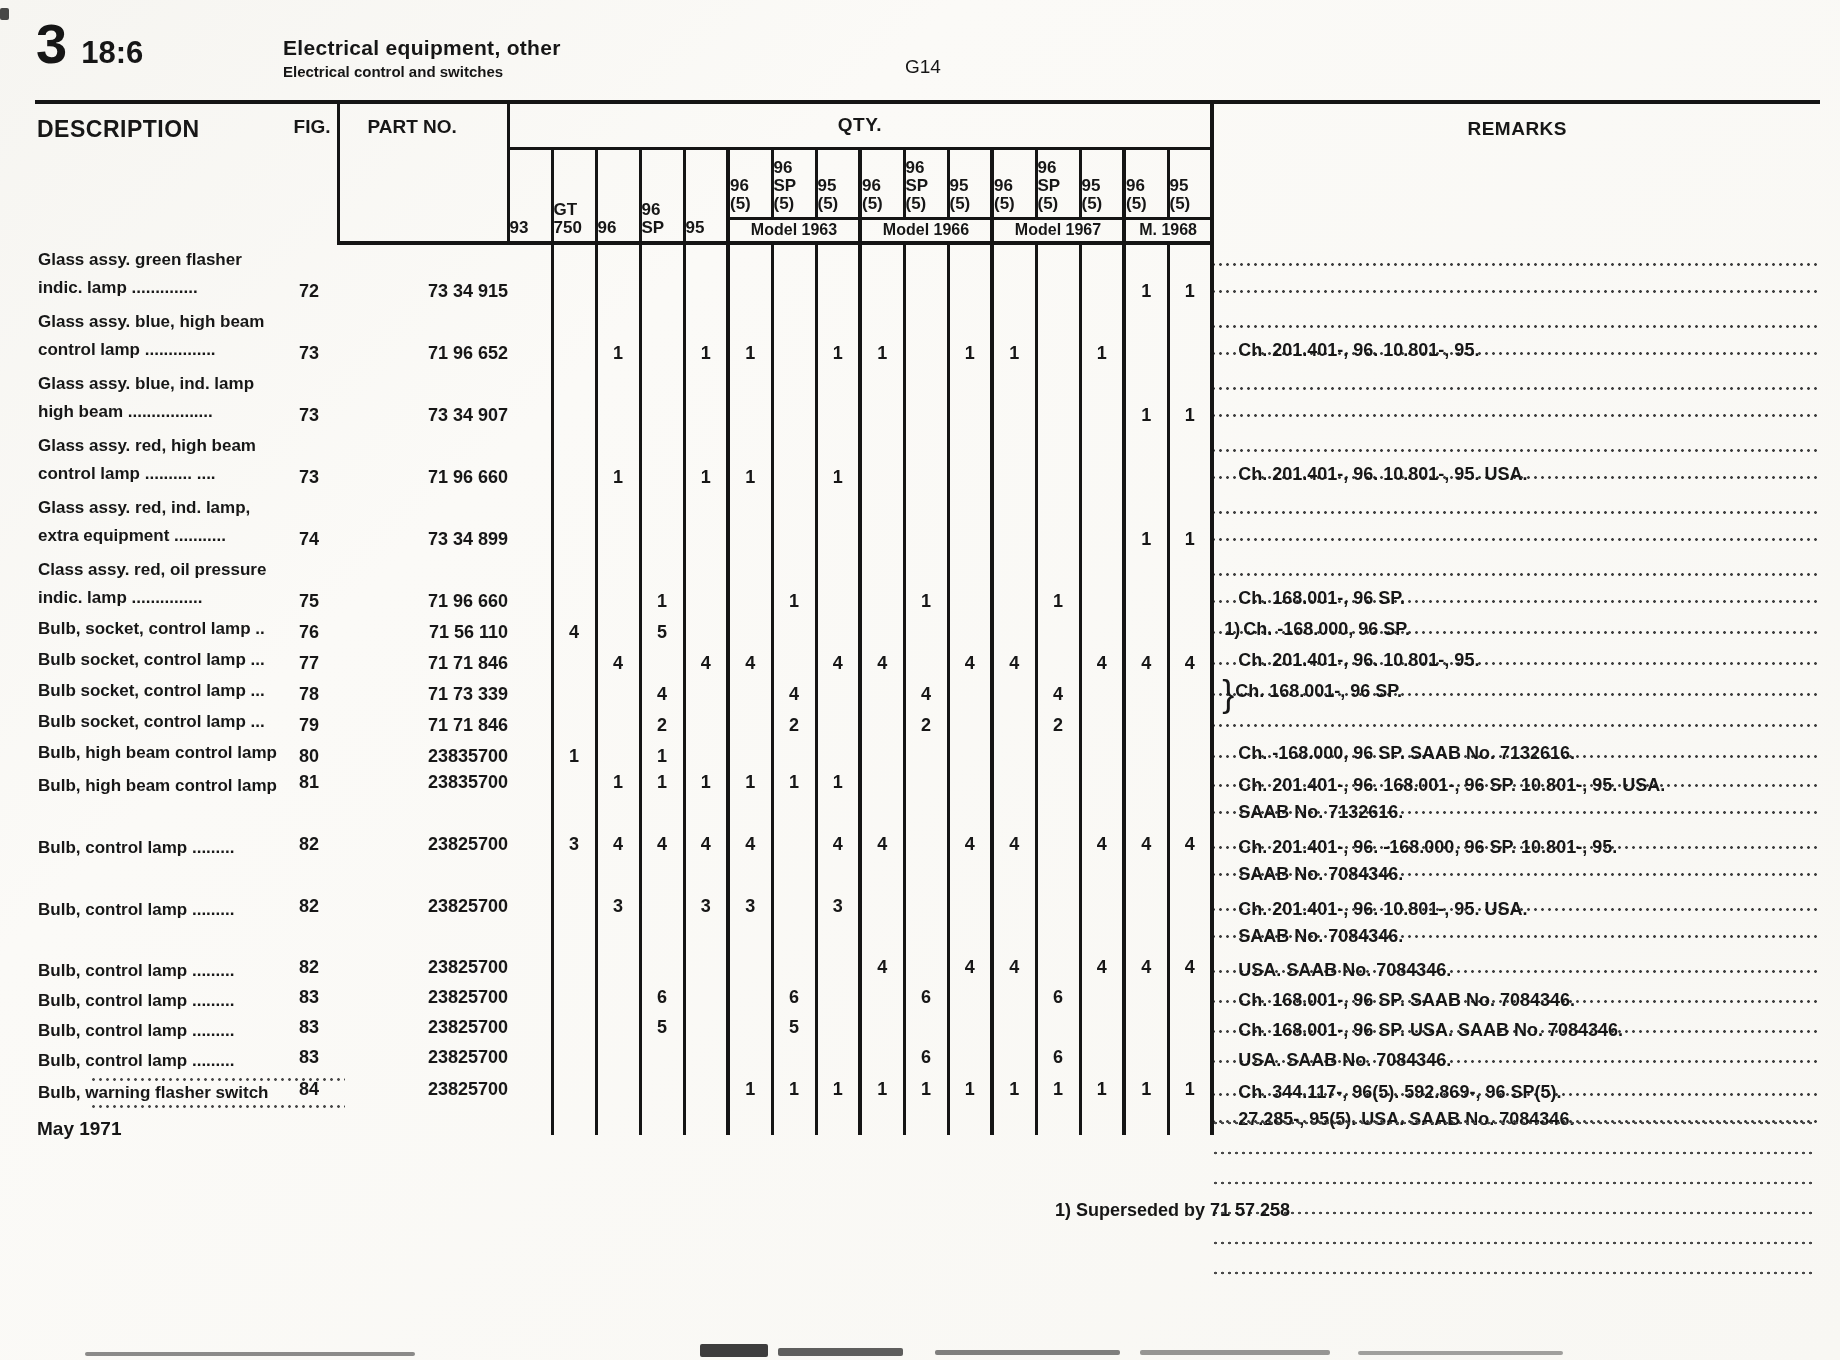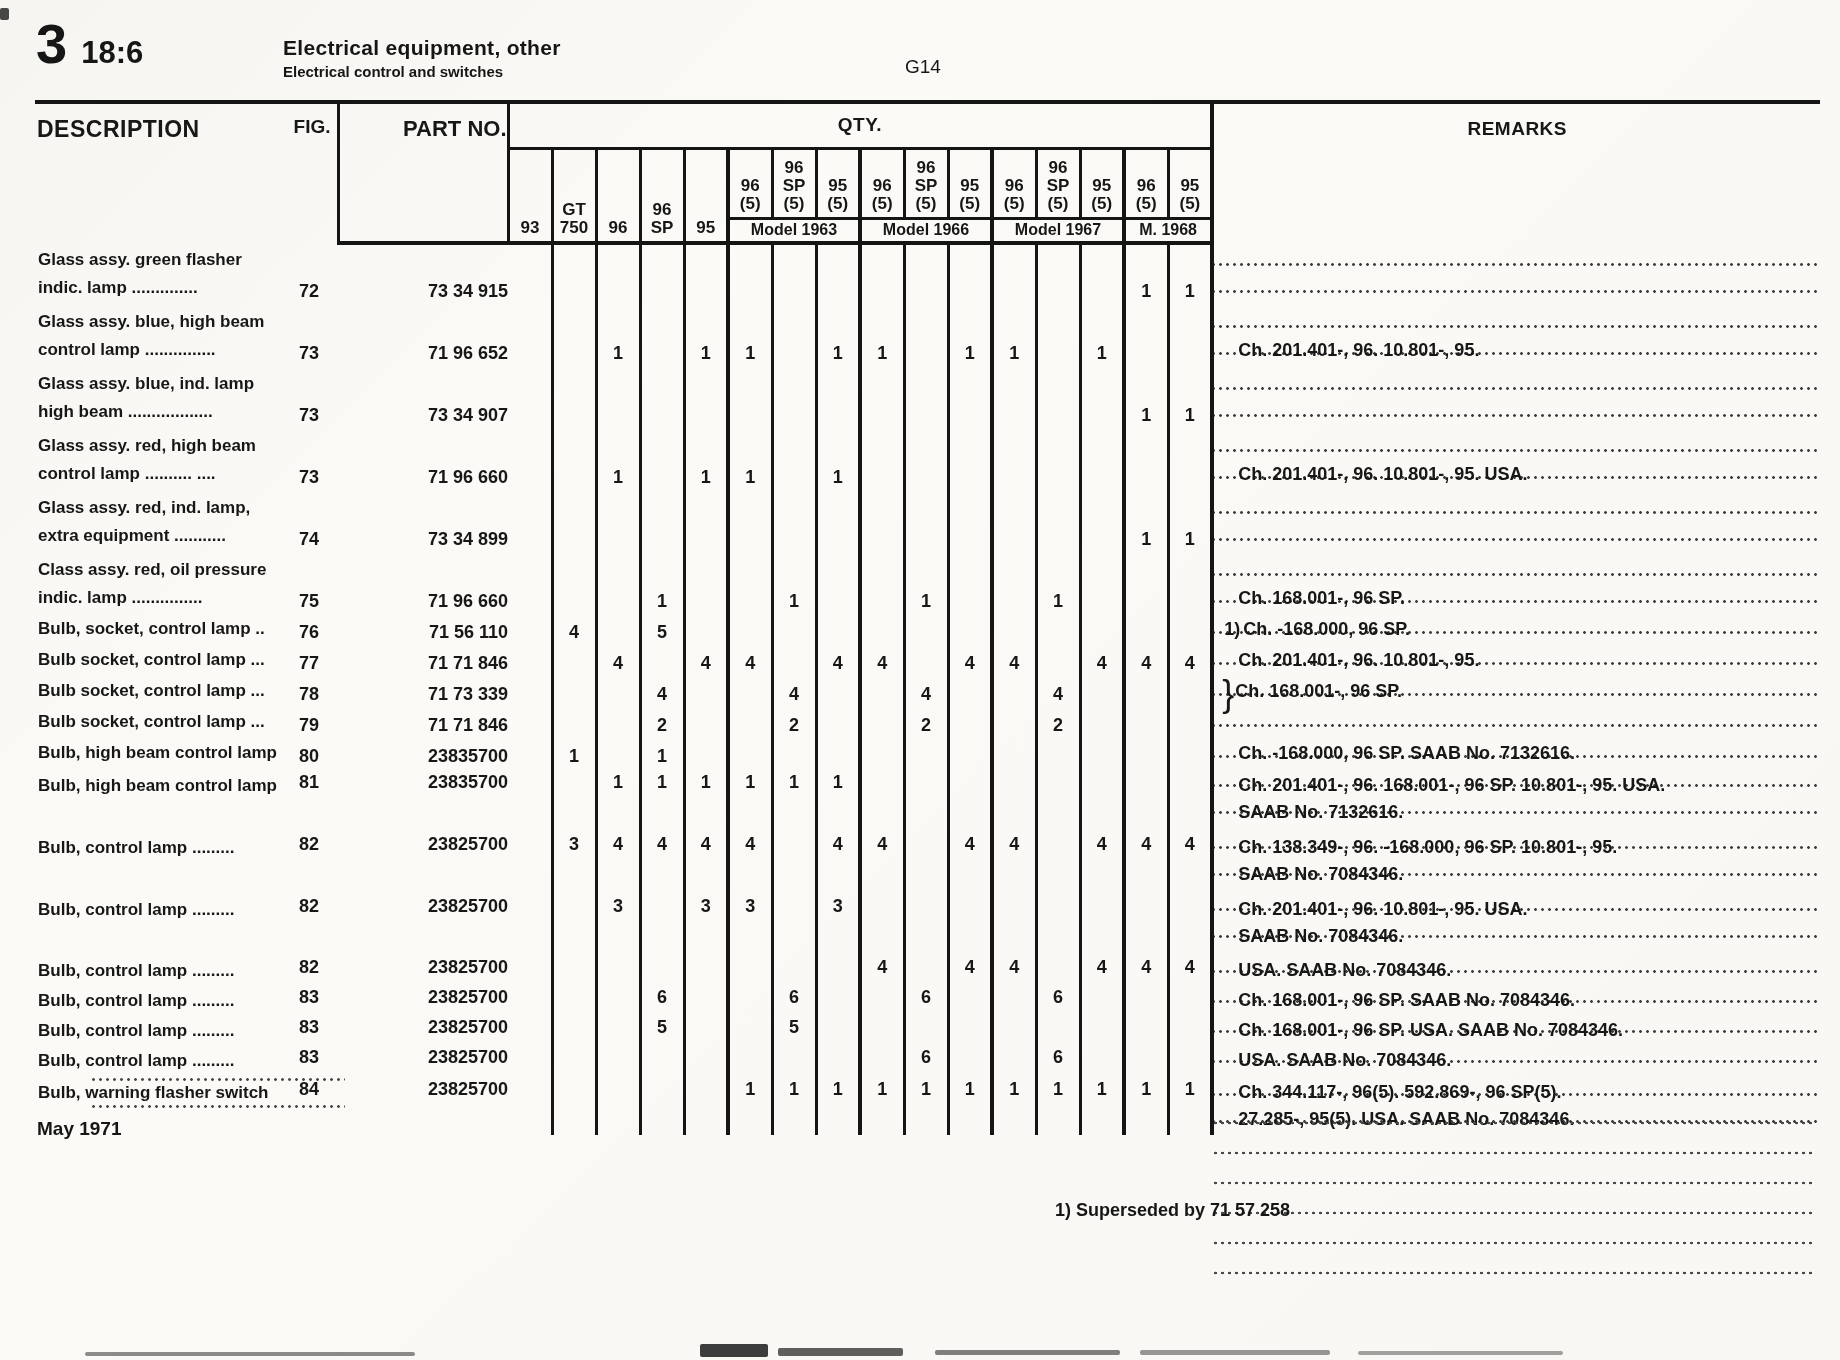--- a/index.html
+++ b/index.html
@@ -24,25 +24,25 @@
   
   table.parts{
     position:absolute; left:35px; top:100px; width:1785px;
     border-collapse:collapse; table-layout:fixed;
     border-top:4px solid #151515;
   }
   th,td{padding:0; font-weight:bold; color:#171717;}
   .thr1{height:46px;} .thr2{height:70px;} .thr3{height:25px;}
   .h-desc{text-align:left; vertical-align:top; padding:12px 0 0 2px; font-size:23px; letter-spacing:.5px;}
   .h-fig{text-align:right; vertical-align:top; padding:12px 6px 0 0; font-size:19px;}
-  .h-part{text-align:right; vertical-align:top; padding:12px 0 0 12px; font-size:22px;
+  .h-part{text-align:left; vertical-align:top; padding:12px 0 0 28px; font-size:19px;
           border-left:3px solid #151515; border-right:3px solid #151515; border-bottom:4px solid #151515;}
   .h-qty{font-size:19px; text-align:center; vertical-align:middle; border-bottom:3px solid #151515; letter-spacing:.5px;}
   .h-remarks{font-size:19px; text-align:center; vertical-align:top; padding-top:14px; border-left:4px solid #151515; letter-spacing:.5px;}
-  th.sub{vertical-align:bottom; text-align:center; font-size:17px; line-height:18px; padding-bottom:4px;}
+  th.sub{vertical-align:bottom; text-align:left; font-size:17px; line-height:18px; padding-bottom:4px;}
   th.sub.single{border-bottom:4px solid #151515;}
   th.sub.grp{border-bottom:3px solid #151515;}
   th.model{font-size:16px; text-align:center; vertical-align:middle; border-bottom:4px solid #151515; white-space:nowrap; overflow:hidden;}
   .bl{border-left:3px solid #151515;}
   .blh{border-left:4px solid #151515;}
   tbody td.desc{font-size:17px; text-align:left; padding-left:3px; line-height:28px; white-space:nowrap; overflow:hidden;}
   tbody td.figc{text-align:center; font-size:18px;}
   tbody td.partc{text-align:right; padding-left:12px; font-size:18px; white-space:nowrap;}
   tbody td.qty{text-align:center; font-size:18px;}
   tbody td.remark{
@@ -507,21 +507,21 @@
           <td class="qty bl" style="padding-top: 8px;">4</td>
           <td class="qty blh" style="padding-top: 8px;">4</td>
           <td class="qty bl" style="padding-top: 8px;"></td>
           <td class="qty bl" style="padding-top: 8px;">4</td>
           <td class="qty blh" style="padding-top: 8px;">4</td>
           <td class="qty bl" style="padding-top: 8px;"></td>
           <td class="qty bl" style="padding-top: 8px;">4</td>
           <td class="qty blh" style="padding-top: 8px;">4</td>
           <td class="qty bl" style="padding-top: 8px;">4</td>
           <td class="remark" style="padding-top: 8px;">
-            <div>Ch. 138.349-, 96.  -168.000, 96 SP.  10.801-, 95.</div>
+            <div>Ch. 201.401-, 96.  -168.000, 96 SP.  10.801-, 95.</div>
             <div>SAAB No. 7084346.</div>
           </td>
         </tr>
         <tr class="r-top" style="height: 58px;">
           <td class="desc" style="padding-top: 8px;">
             <div>Bulb, control lamp .........</div>
           </td>
           <td class="figc" style="padding-top: 8px;">82</td>
           <td class="partc" style="padding-top: 8px;">23825700</td>
           <td class="qty" style="padding-top: 8px;"></td>

